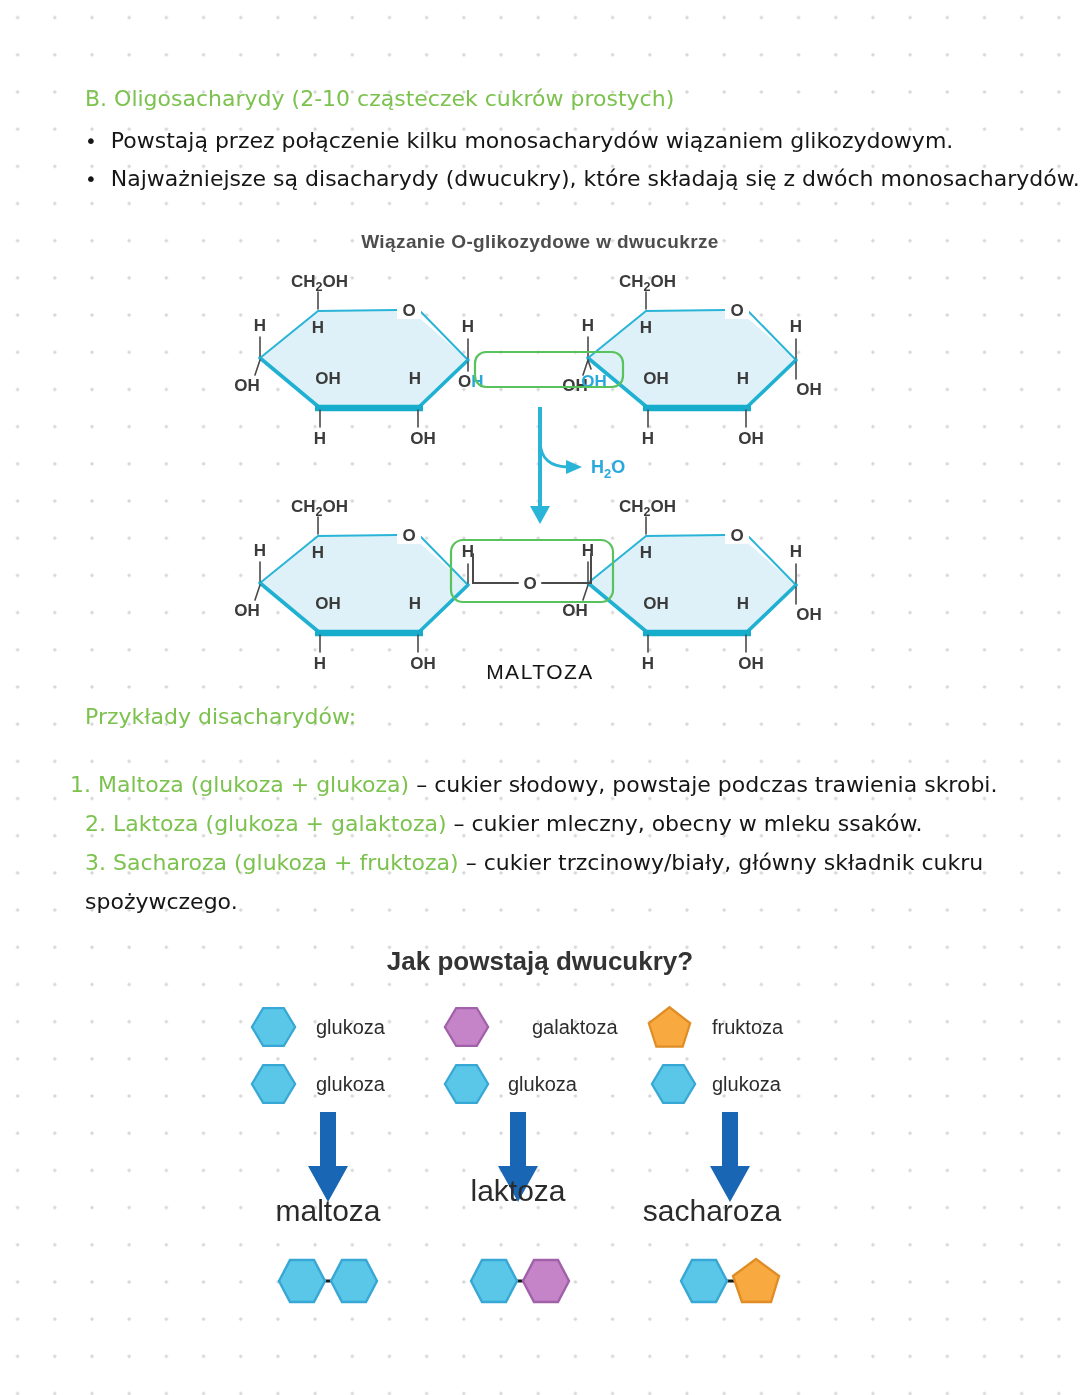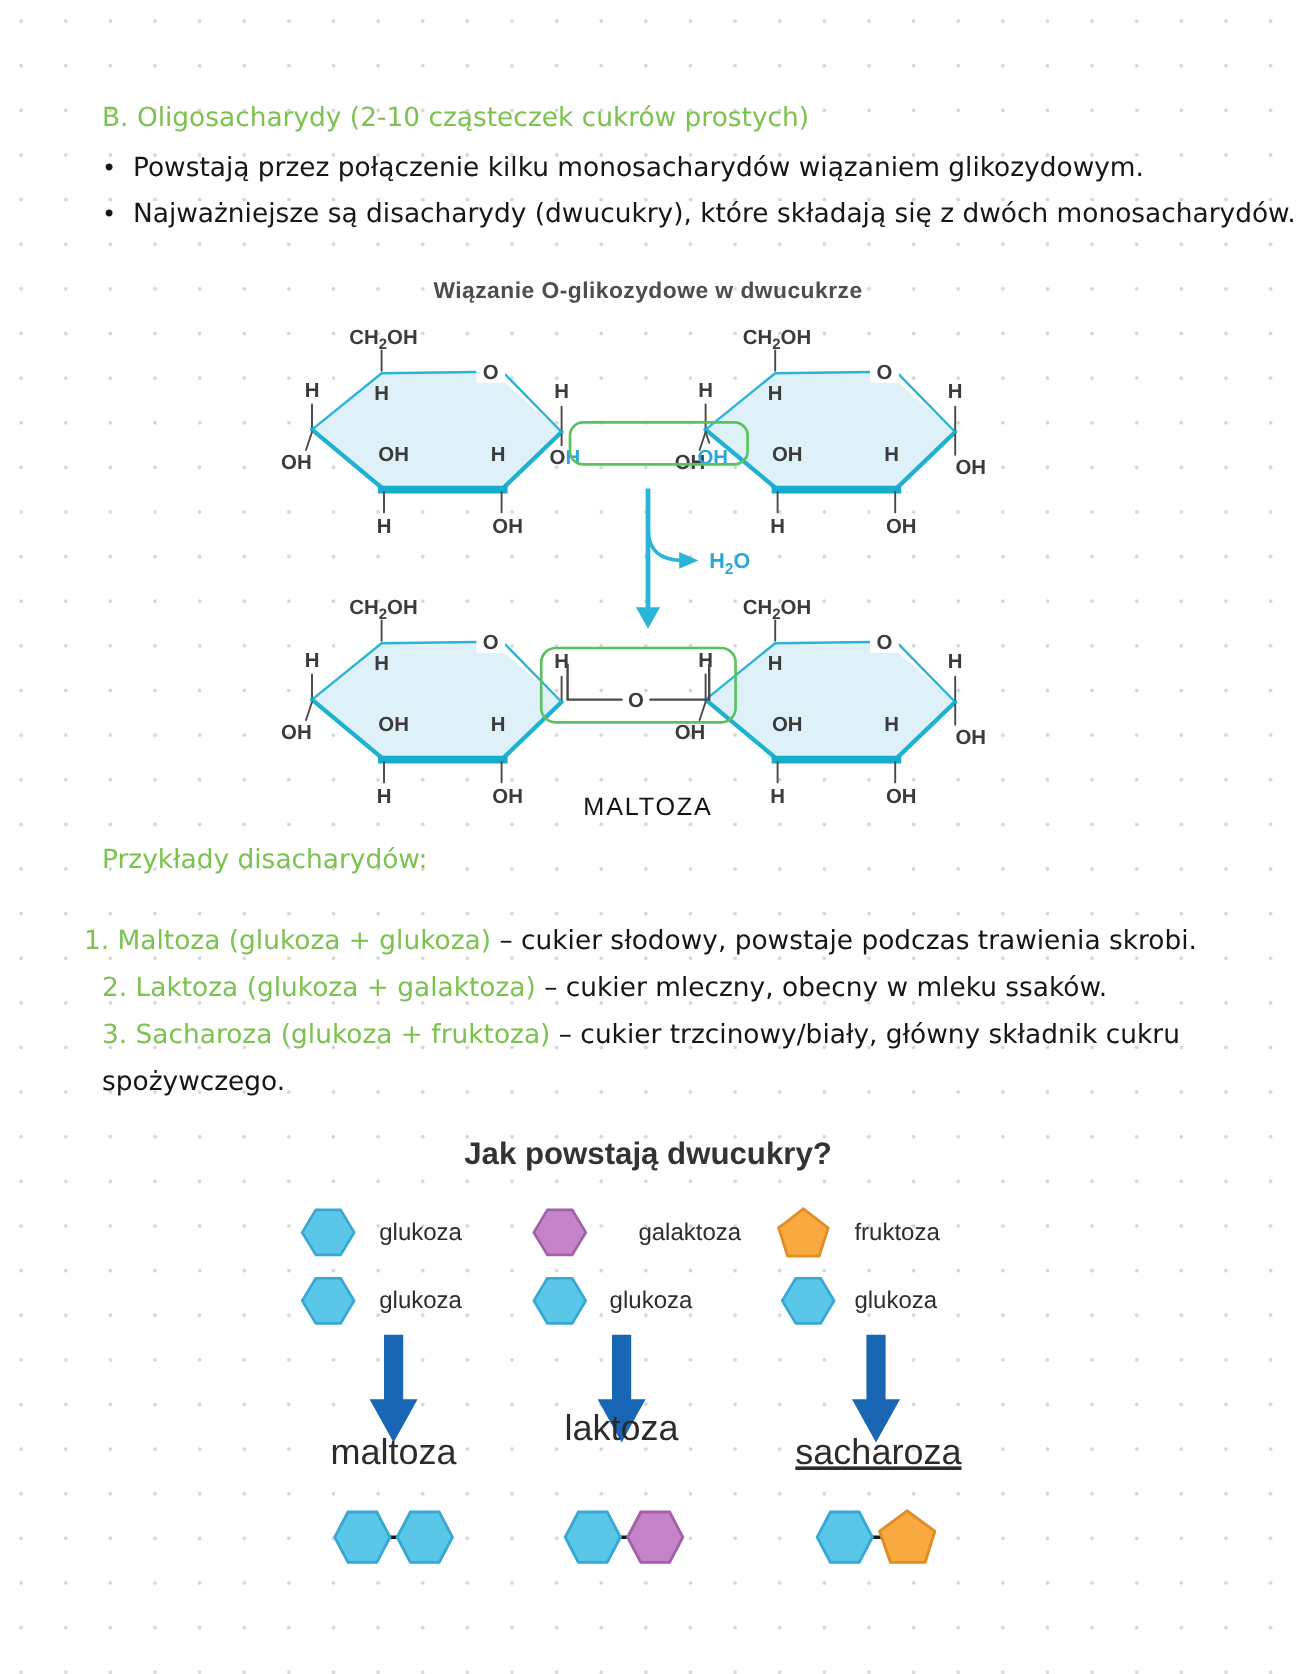--- a/index.html
+++ b/index.html
@@ -191,21 +191,21 @@
   </svg>
 <svg class="abs" style="left:496px;top:1112px;" width="44" height="92" viewBox="0 0 44 92">
     <path class="big-arrow" d="M14,0 H30 V54 H42 L22,90 L2,54 H14 Z"></path>
   </svg>
 <svg class="abs" style="left:708px;top:1112px;" width="44" height="92" viewBox="0 0 44 92">
     <path class="big-arrow" d="M14,0 H30 V54 H42 L22,90 L2,54 H14 Z"></path>
   </svg>
 
 <span class="abs product-label" style="left:328px;top:1194px;">maltoza</span>
 <span class="abs product-label" style="left:518px;top:1174px;">laktoza</span>
-<span class="abs product-label" style="left:732px;top:1194px;text-decoration:underline;">sacharoza</span>
+<span class="abs product-label" style="left:712px;top:1194px;">sacharoza</span>
 
 <svg class="abs" style="left:276px;top:1256px;" width="104" height="50" viewBox="0 0 104 50">
   <line class="pair-link" x1="47" y1="25" x2="57" y2="25"></line>
   <polygon class="hex-blue" points="3,25 14,4 38,4 49,25 38,46 14,46"></polygon>
   <polygon class="hex-blue" points="55,25 66,4 90,4 101,25 90,46 66,46"></polygon>
 </svg>
 <svg class="abs" style="left:468px;top:1256px;" width="104" height="50" viewBox="0 0 104 50">
   <line class="pair-link" x1="47" y1="25" x2="57" y2="25"></line>
   <polygon class="hex-blue" points="3,25 14,4 38,4 49,25 38,46 14,46"></polygon>
   <polygon class="hex-purple" points="55,25 66,4 90,4 101,25 90,46 66,46"></polygon>

